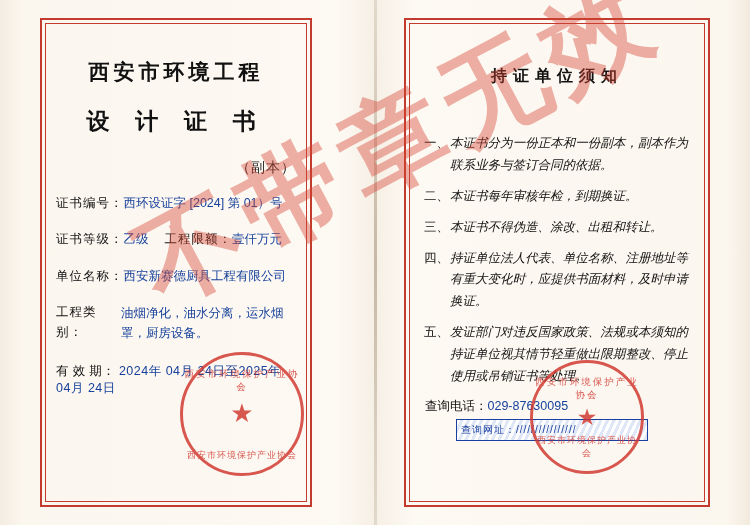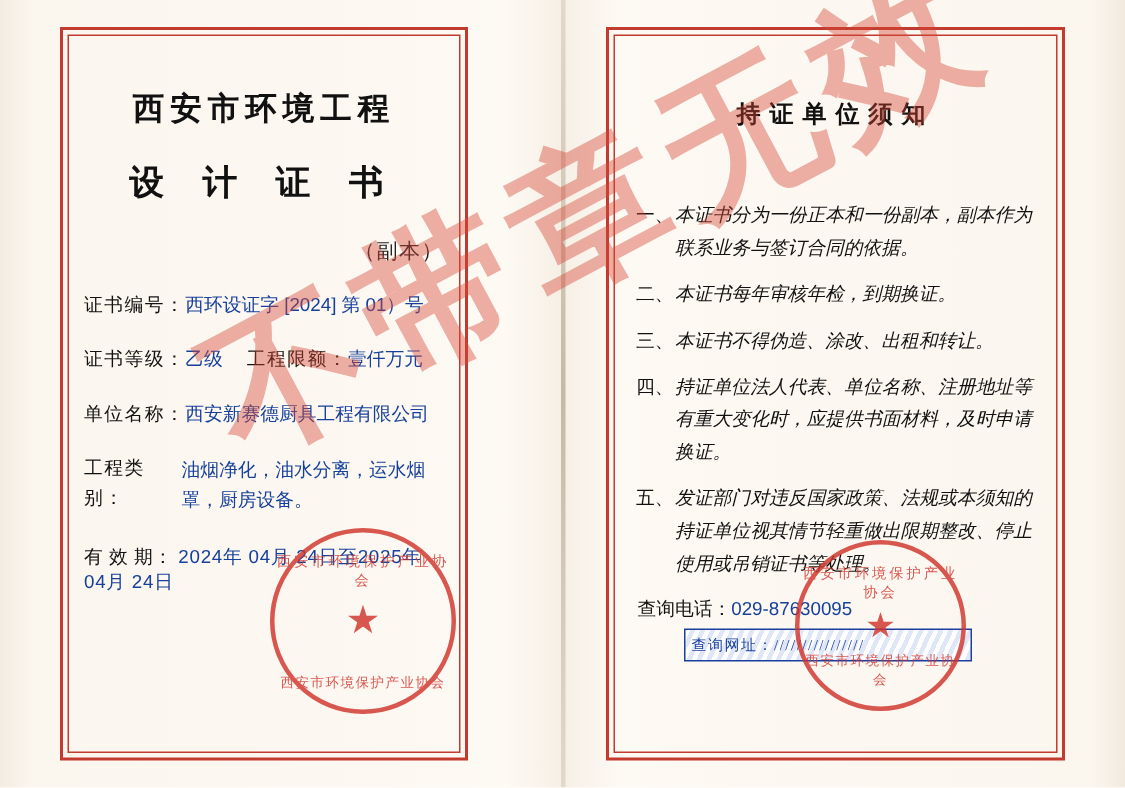--- a/index.html
+++ b/index.html
@@ -173,21 +173,21 @@
     border: 1px solid #1a3fa0;
     background: repeating-linear-gradient(115deg, #ffffff 0 3px, #dfe6f5 3px 6px);
     overflow: hidden;
   }
   .query-box span {
     display: block;
     font-size: 10px;
     color: #1a3fa0;
     letter-spacing: 1px;
     padding: 3px 4px;
-    font-family: Liberation Serif, serif;
+    font-family: Liberation Sans, sans-serif;
     white-space: nowrap;
   }
 
   
   .seal {
     position: absolute;
     border-radius: 50%;
     border: 3px solid #d0342c;
     color: #d0342c;
     opacity: 0.82;

